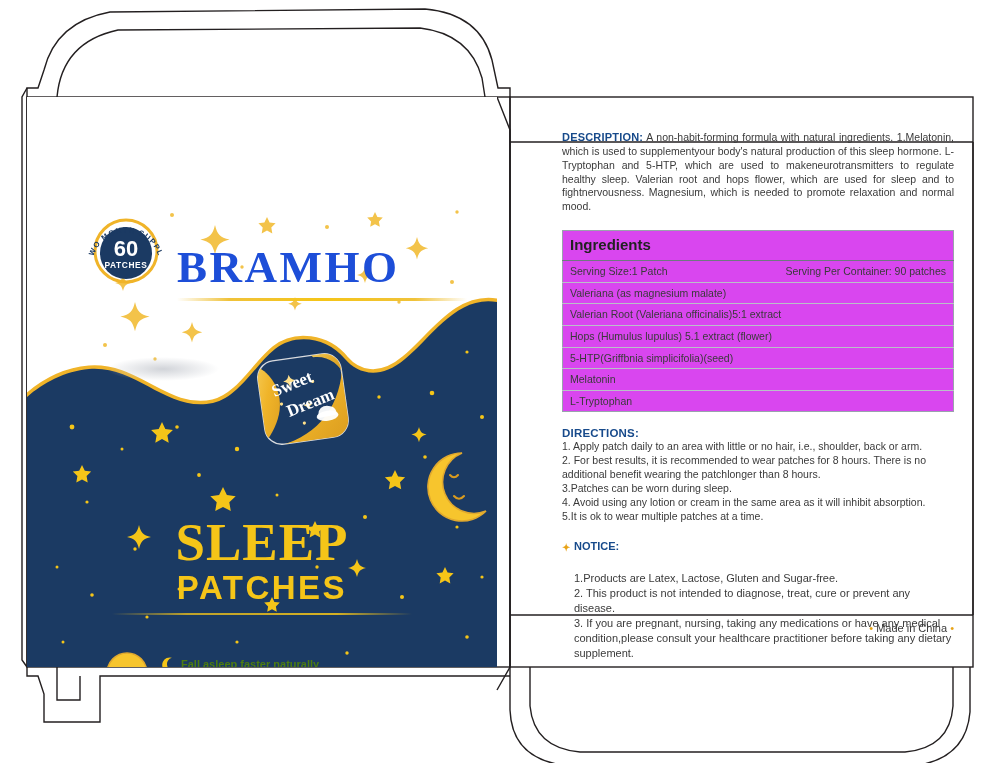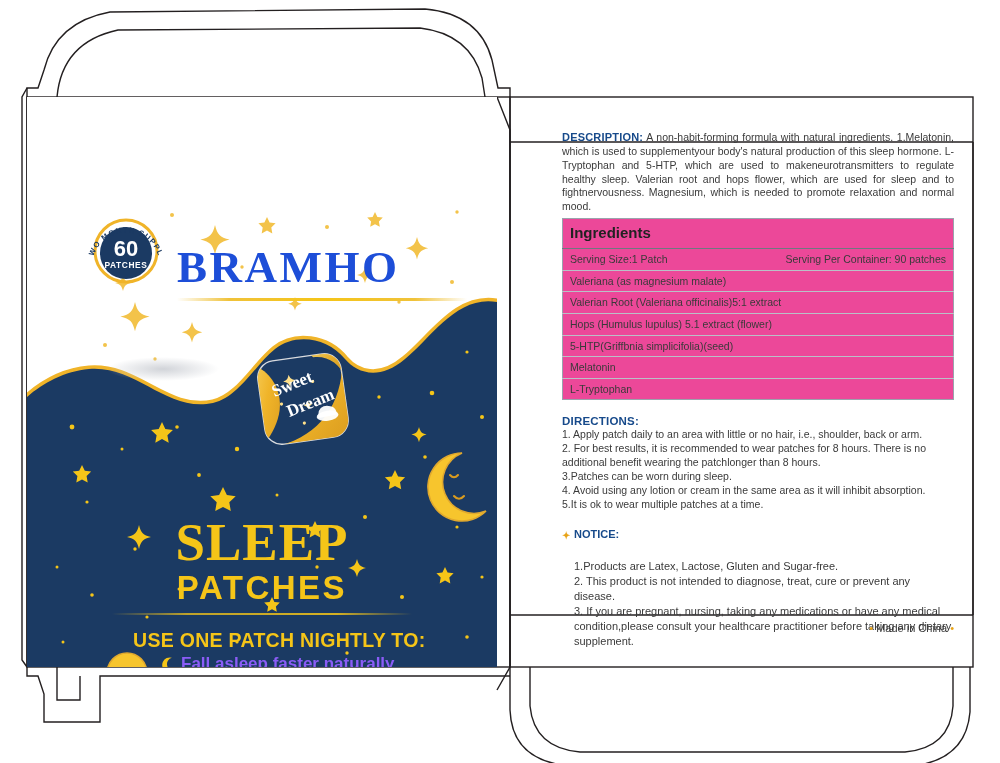--- a/index.html
+++ b/index.html
@@ -43,33 +43,33 @@
       background:linear-gradient(90deg,rgba(245,197,24,0) 0%,rgba(245,197,24,.75) 25%,rgba(245,197,24,.85) 75%,rgba(245,197,24,0) 100%);}
 
   
   .use-title{position:absolute;left:106px;top:532px;font-weight:700;
              font-size:19.5px;color:#F5C518;letter-spacing:.3px;
              font-family:"Liberation Sans",sans-serif;}
   .benefits{position:absolute;left:128px;top:556px;width:340px;}
   .bline{display:flex;align-items:center;height:22px;margin-bottom:2px;}
   .bicon{width:26px;height:20px;flex:0 0 26px;display:flex;
          align-items:center;justify-content:center;}
-  .btext{font-weight:700;font-size:17px;color:#8b5cf6;white-space:nowrap;
+  .btext{font-weight:700;font-size:11px;color:#4d7c0f;white-space:nowrap;
          font-family:"Liberation Sans",sans-serif;}
 
   
   .sun-cloud{position:absolute;left:58px;top:548px;width:84px;height:72px;}
 
   
   .info{position:absolute;left:562px;top:130px;width:392px;color:#333;}
   .desc{font-size:10.5px;line-height:1.32;color:#3a3a3a;text-align:justify;}
   .desc b{color:#174A8B;font-size:11px;letter-spacing:.2px;}
 
-  .tbl{margin-top:4px;width:392px;border:1px solid #9aa3ad;
-       border-collapse:collapse;background:#ec4899;}
+  .tbl{margin-top:16px;width:392px;border:1px solid #9aa3ad;
+       border-collapse:collapse;background:#d946ef;}
   .tbl td{border-top:1px solid #b9c0c7;padding:4px 7px;
           font-size:10.5px;color:#3a3a3a;line-height:1.2;}
   .tbl tr:first-child td{border-top:none;}
   .tbl .hdr td{font-size:15px;font-weight:700;color:#222;padding:5px 7px 6px;}
   .tbl .sep td{border-top:1px solid #6f7880;}
   .srv{display:flex;justify-content:space-between;}
 
   .sec-title{margin-top:15px;font-size:11.5px;font-weight:700;color:#174A8B;
              letter-spacing:.2px;}
   .sec-body{margin-top:1px;font-size:10.5px;line-height:1.33;color:#3a3a3a;}
@@ -279,21 +279,20 @@
         </g>
       </svg>
     </div>
 
     <div class="headline">
       <div class="h-sleep">SLEEP</div>
       <div class="h-patches">PATCHES</div>
       <div class="h-rule"></div>
     </div>
 
-    <div class="use-title">USE ONE PATCH NIGHTLY TO:</div>
 
     <svg class="sun-cloud" viewBox="0 0 84 72">
       <circle cx="42" cy="28" r="20" fill="#F7C52D" stroke="#E0A82E" stroke-width="1.5"></circle>
       <path d="M30,26 q4,4.6 8,0" fill="none" stroke="#D99B1F" stroke-width="2" stroke-linecap="round"></path>
       <path d="M46,26 q4,4.6 8,0" fill="none" stroke="#D99B1F" stroke-width="2" stroke-linecap="round"></path>
       <path d="M37,37 q5,5 10,0" fill="none" stroke="#D99B1F" stroke-width="2" stroke-linecap="round"></path>
       <g fill="#fff" stroke="#dfe2e6" stroke-width="1.2">
         <ellipse cx="26" cy="52" rx="15" ry="11"></ellipse>
         <ellipse cx="46" cy="49" rx="17" ry="13"></ellipse>
         <ellipse cx="62" cy="54" rx="13" ry="10"></ellipse>

